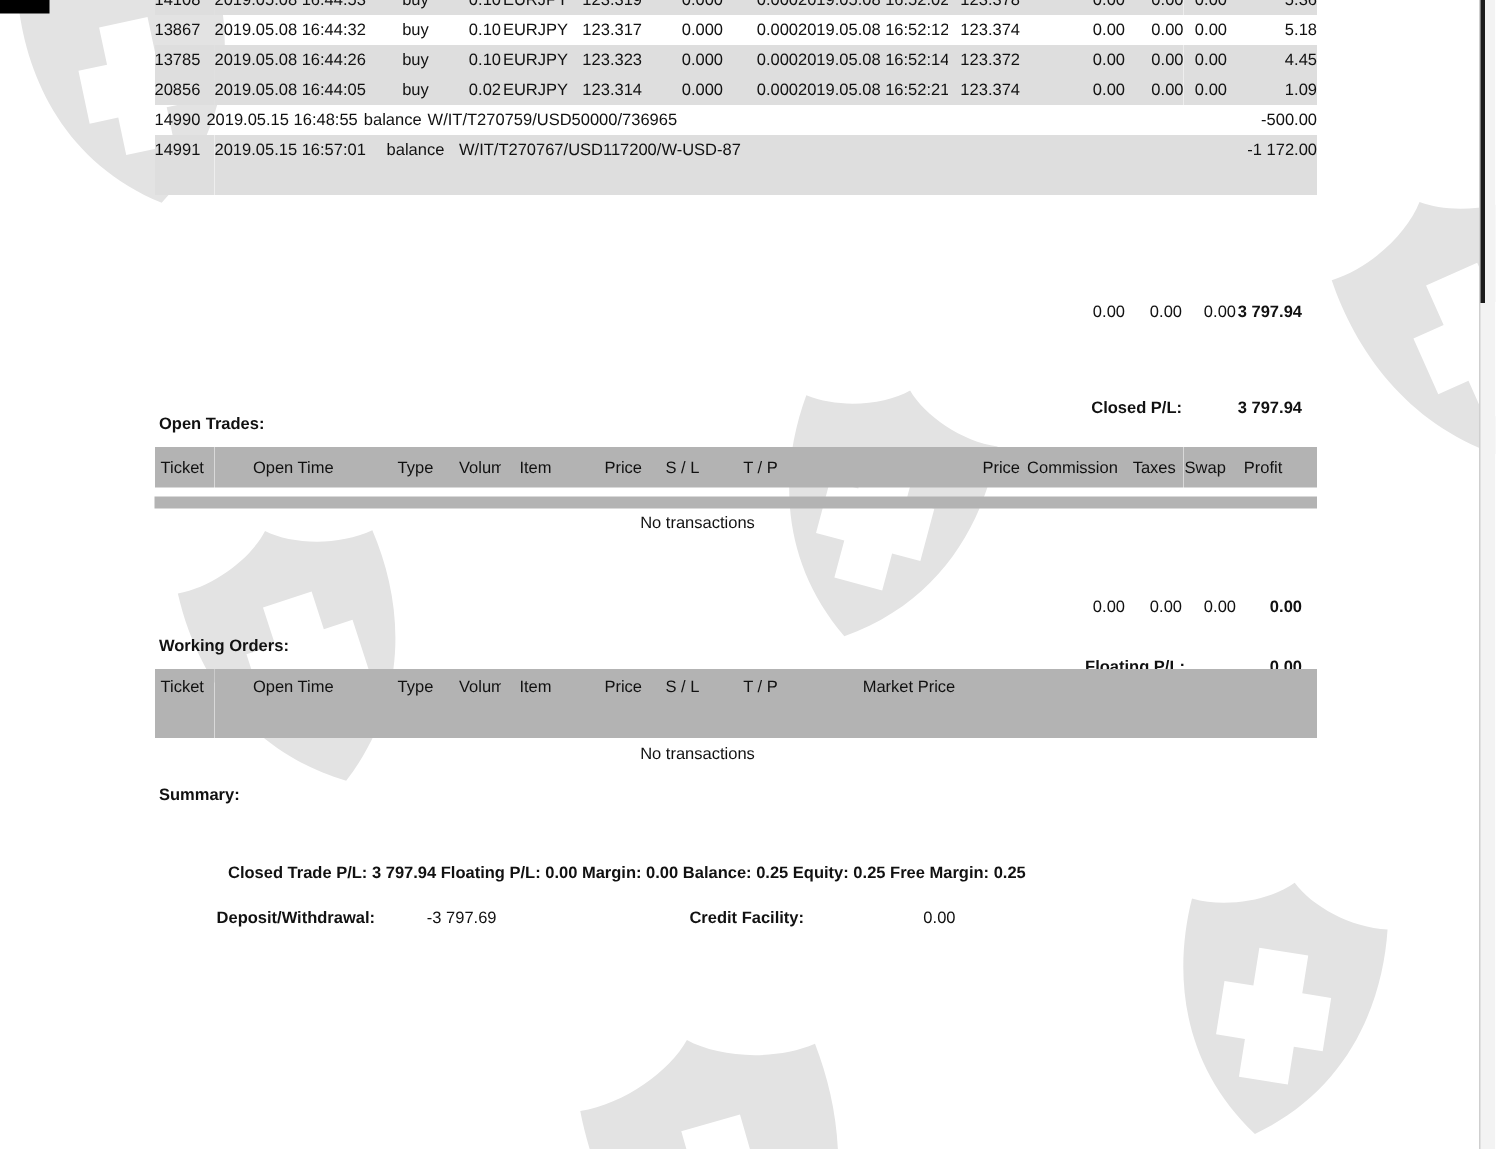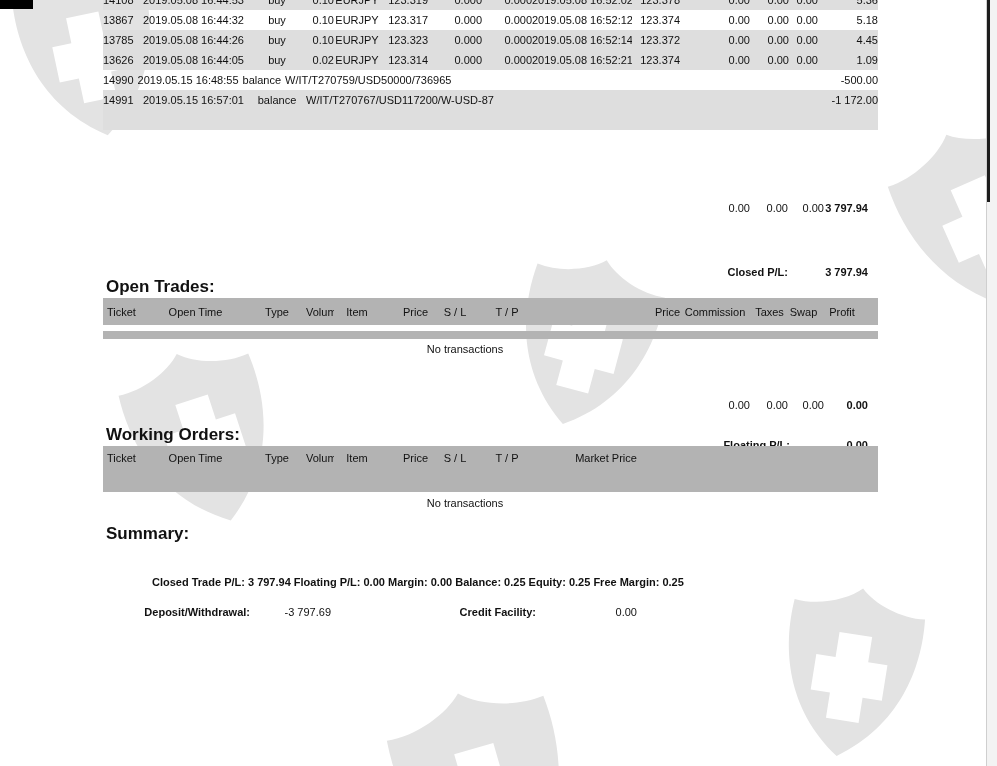--- a/index.html
+++ b/index.html
@@ -38,21 +38,21 @@
   tr.bal2 td{height:40px;vertical-align:top;line-height:12px;padding-top:4px;}
   
   table.hdr{border-collapse:collapse;table-layout:fixed;width:775px;}
   table.hdr td{background:var(--header_gray);font-size:11px;white-space:nowrap;overflow:hidden;color:#111;}
   table.hdr.open td{height:27px;vertical-align:middle;}
   table.hdr.wo td{height:46px;vertical-align:top;padding-top:6px;}
   .strip{background:var(--header_gray);height:8px;width:775px;}
   .rowline{position:relative;height:14px;width:775px;}
   .rowline span{position:absolute;top:0;white-space:nowrap;}
   .b{font-weight:bold;}
-  .heading{font-weight:bold;font-size:17px;}
+  .heading{font-weight:bold;font-size:11px;}
   .notrans{width:775px;text-align:center;padding-right:51px;font-size:11px;}
   .sumline2{padding-left:49px;font-weight:bold;white-space:nowrap;font-size:11px;}
 </style>
 </head>
 <body>
 
 <svg width="0" height="0" style="position:absolute">
   <defs>
     <symbol id="shield-sym" viewBox="0 0 100 122">
       <path fill-rule="evenodd" d="M50,5 C41,14 22,21 6,19 C3,52 12,92 50,118 C88,92 97,52 94,19 C78,21 59,14 50,5 Z
@@ -168,21 +168,21 @@
     <td class="l pl3">2019.05.08 16:52:14</td>
     <td class="r">123.372</td>
     <td class="r">0.00</td>
     <td class="r">0.00</td>
     <td class="r">0.00</td>
     <td class="r pr10">4.45</td>
   </tr>
 
 
   <tr class="alt">
-    <td class="l pl4">13626</td>
+    <td class="l pl4">20856</td>
     <td class="l">2019.05.08 16:44:05</td>
     <td class="c">buy</td>
     <td class="r">0.02</td>
     <td class="c">EURJPY</td>
     <td class="r">123.314</td>
     <td class="r">0.000</td>
     <td class="r">0.000</td>
     <td class="l pl3">2019.05.08 16:52:21</td>
     <td class="r">123.374</td>
     <td class="r">0.00</td>

